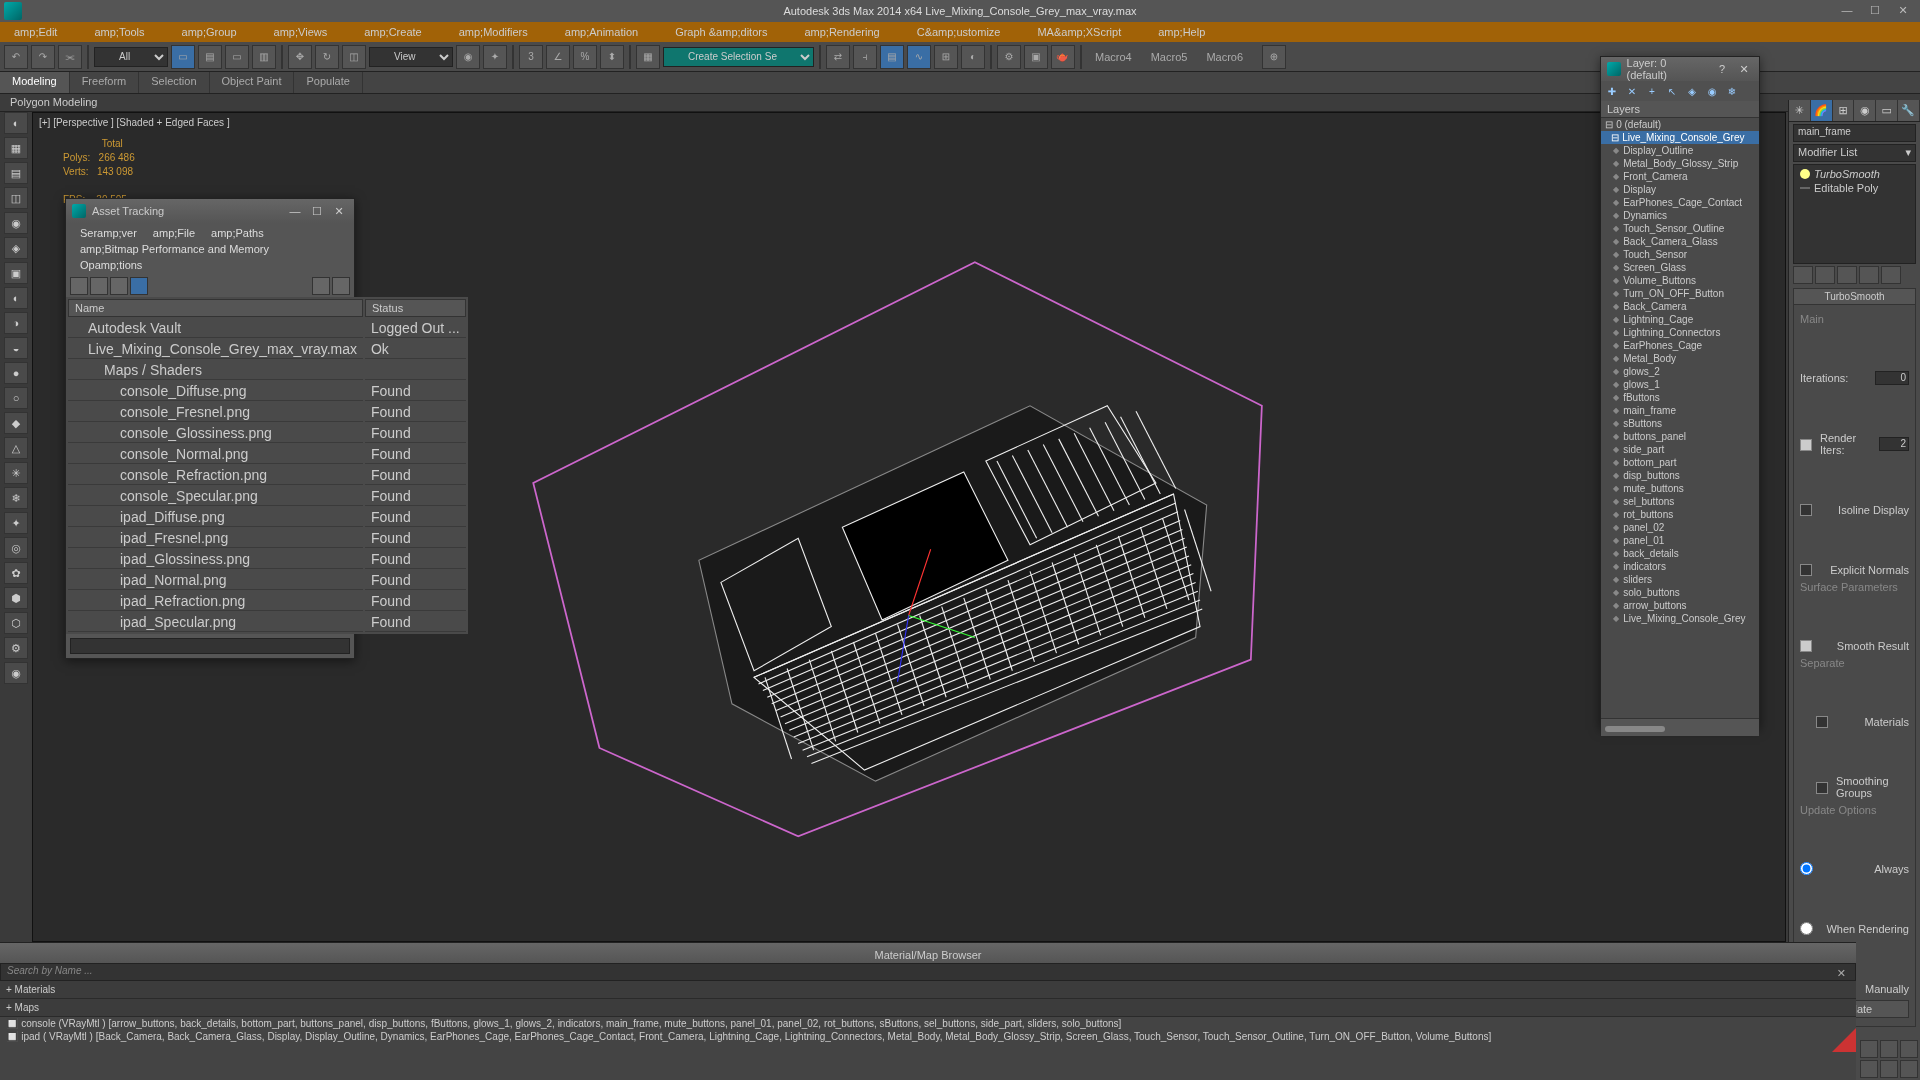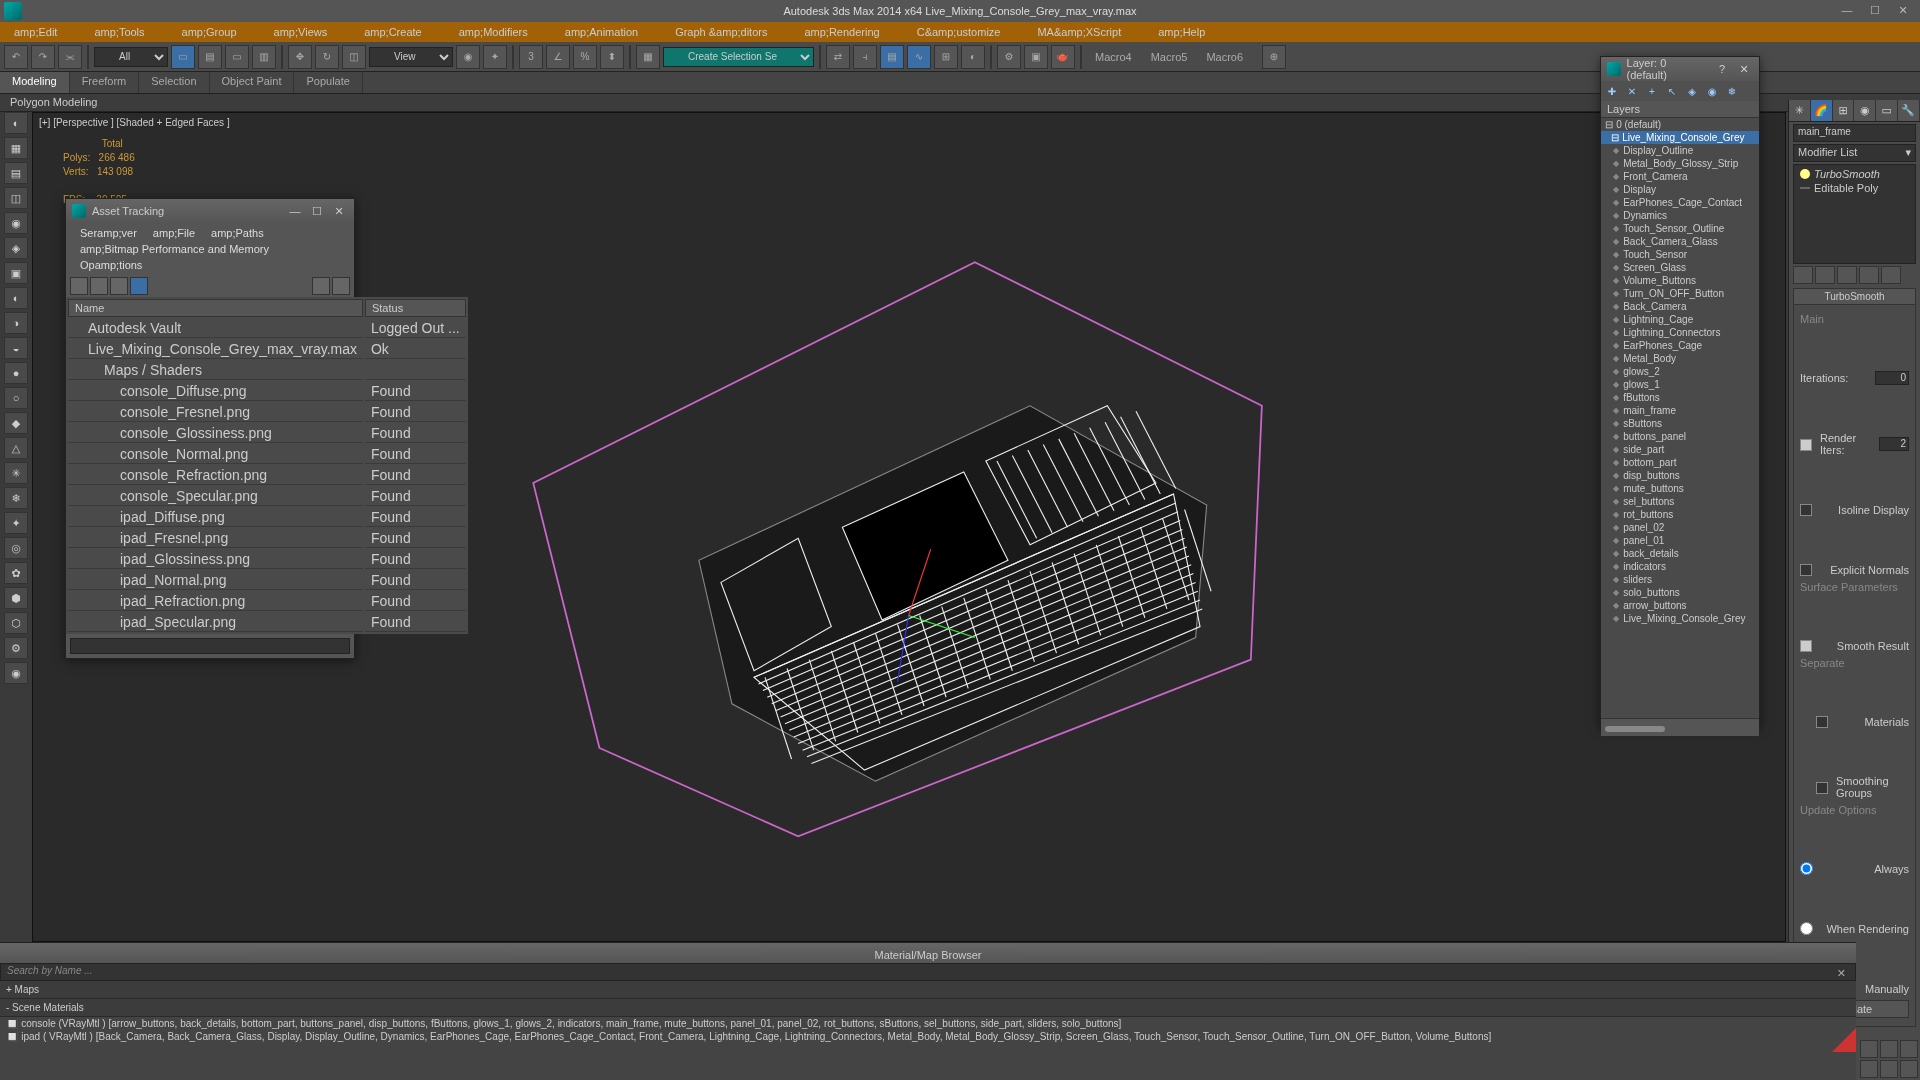--- a/index.html
+++ b/index.html
@@ -655,22 +655,22 @@
   </div>
 </div>
 
 <div class="matbrowser">
   <div class="mat-title">
     <div class="picon"></div>
     <span>Material/Map Browser</span>
     <span class="close">✕</span>
   </div>
   <div class="mat-search">Search by Name ...</div>
+  <div class="mat-row">+ Materials</div>
   <div class="mat-row">+ Maps</div>
-  <div class="mat-row">- Scene Materials</div>
   <div class="mat-list" id="mat-list">
       <div class="mat-item">🔲 console (VRayMtl ) [arrow_buttons, back_details, bottom_part, buttons_panel, disp_buttons, fButtons, glows_1, glows_2, indicators, main_frame, mute_buttons, panel_01, panel_02, rot_buttons, sButtons, sel_buttons, side_part, sliders, solo_buttons]</div>
       <div class="mat-item">🔲 ipad ( VRayMtl ) [Back_Camera, Back_Camera_Glass, Display, Display_Outline, Dynamics, EarPhones_Cage, EarPhones_Cage_Contact, Front_Camera, Lightning_Cage, Lightning_Connectors, Metal_Body, Metal_Body_Glossy_Strip, Screen_Glass, Touch_Sensor, Touch_Sensor_Outline, Turn_ON_OFF_Button, Volume_Buttons]</div>
     </div>
 </div>
 <div class="redtri"></div>
 <div class="brc">
   <div></div>
   <div></div>
   <div></div>

